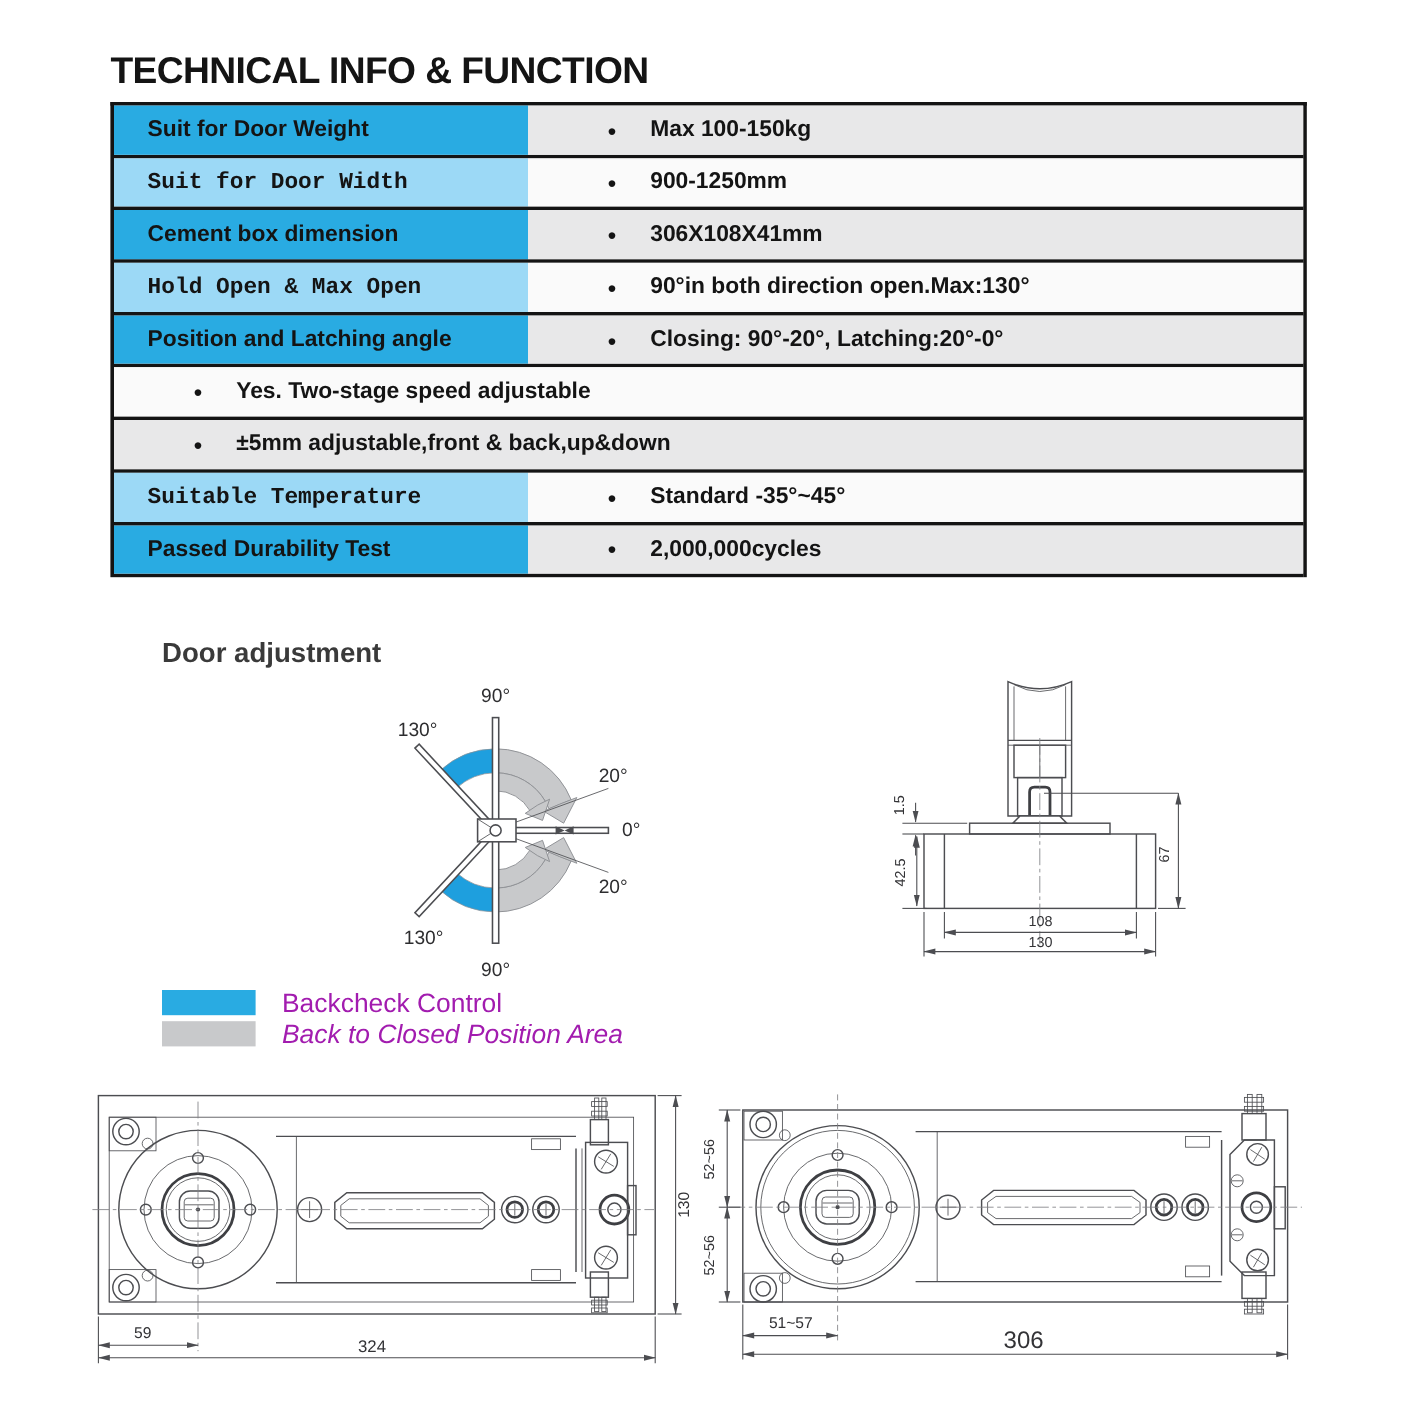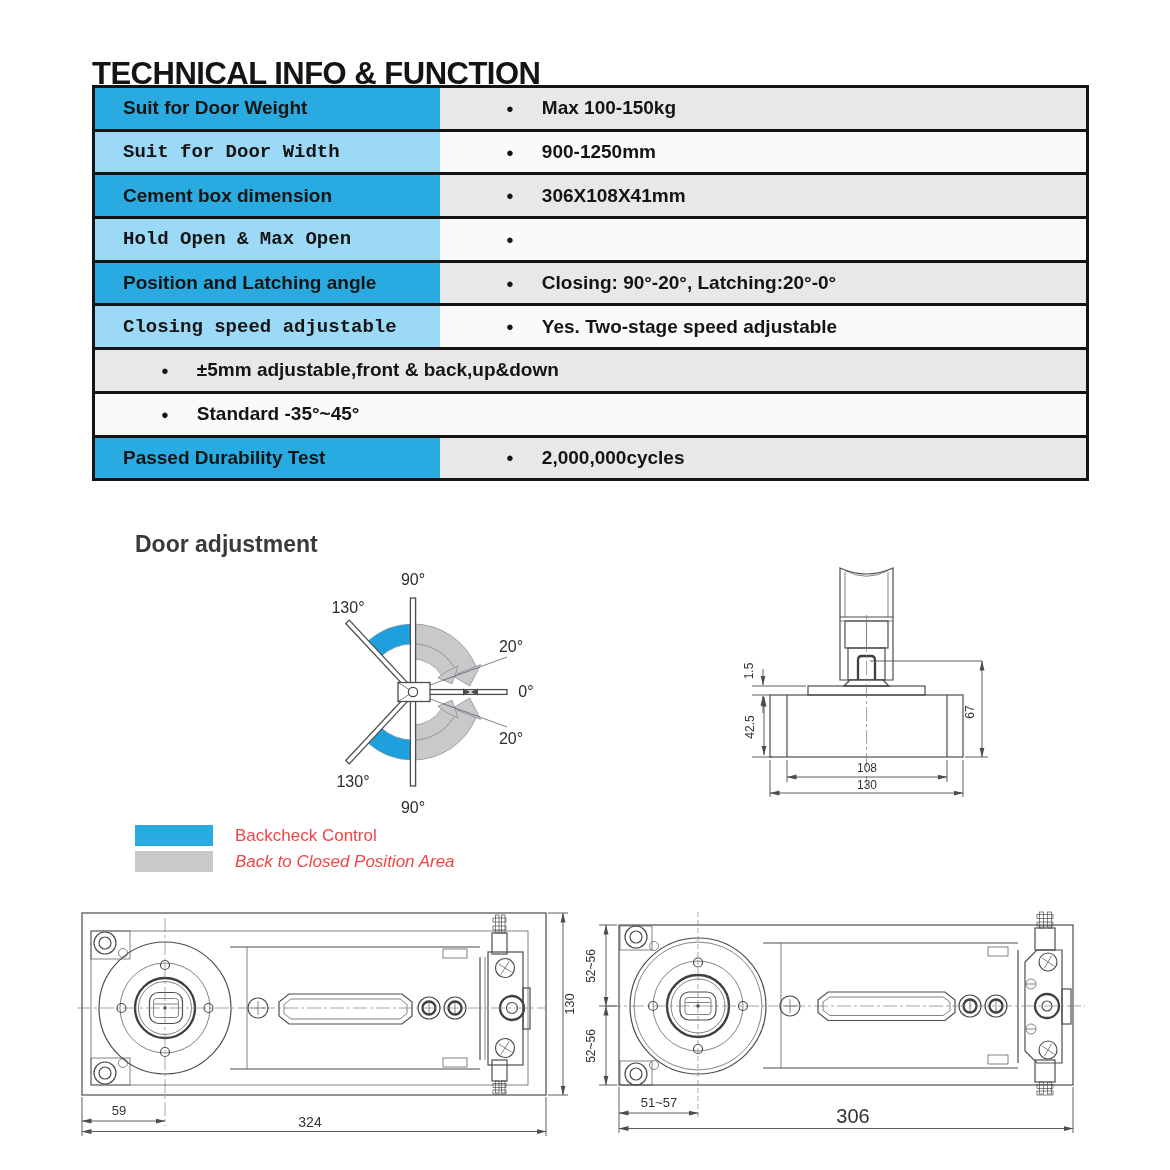--- a/index.html
+++ b/index.html
@@ -1,39 +1,39 @@
 <!DOCTYPE html>
 <html><head>
 <meta charset="utf-8">
 <style>
   html,body{margin:0;padding:0;background:#fff;}
   .page{position:relative;width:1170px;height:1170px;background:#ffffff;
         font-family:"Liberation Sans",sans-serif;overflow:hidden;color:#1a1a1a;}
-  .title{position:absolute;left:92px;top:56px;font-size:31px;font-weight:700;
+  .title{position:absolute;left:92px;top:41px;font-size:31px;font-weight:700;
          letter-spacing:-0.5px;color:#141414;}
   
   .spec-table{position:absolute;left:92px;top:85px;width:997px;box-sizing:border-box;
               border:3px solid #141414;border-bottom:none;}
   .row{display:flex;height:40.7px;border-bottom:3px solid #141414;}
   .cell-l{width:345px;box-sizing:border-box;display:flex;align-items:center;
           padding-left:28px;font-weight:700;font-size:19px;color:#141414;}
   .cell-r{flex:1;display:flex;align-items:center;font-weight:700;font-size:19px;color:#141414;}
   .bullet{margin-left:66px;margin-right:28px;font-size:13px;line-height:1;}
   .r-dark .cell-l{background:#29ABE2;}
   .r-light .cell-l{background:#9CD9F6;font-family:Liberation Mono, monospace;}
   .r-dark .cell-r{background:#E8E8E9;}
   .r-light .cell-r{background:#FAFAFA;}
   
   .section-heading{position:absolute;left:135px;top:531px;font-size:23px;font-weight:700;color:#3a3a3a;}
   
   .legend-swatch{position:absolute;left:135px;width:78px;height:21px;}
   .sw-blue{top:825px;background:#29ABE2;}
   .sw-gray{top:851px;background:#C8C9CB;}
   .legend-label{position:absolute;left:235px;height:21px;display:flex;align-items:center;
-                font-size:17px;color:#ef4444;}
+                font-size:22px;color:#a21caf;}
   .ll-1{top:825px;} .ll-2{top:851px;font-style:italic;}
   
   .geo{fill:none;stroke:#4c4d51;stroke-width:1.2;}
   .geo-thin{fill:none;stroke:#4c4d51;stroke-width:0.7;}
   .geo-bold{fill:none;stroke:#3e3f43;stroke-width:2.3;}
   .white{fill:#ffffff;stroke:#4c4d51;stroke-width:1.3;}
   .dim{stroke:#4c4d51;stroke-width:0.9;fill:none;}
   .cl{stroke:#7e7f83;stroke-width:0.7;fill:none;stroke-dasharray:14 3 3 3;}
   .cl2{stroke:#7e7f83;stroke-width:0.7;fill:none;stroke-dasharray:5 3;}
   .dimtxt{font-family:"Liberation Sans",sans-serif;font-size:12px;fill:#333336;}
@@ -72,43 +72,44 @@
       <div class="cell-l">Cement box dimension</div>
       <div class="cell-r">
           <span class="bullet">●</span>
           <span>306X108X41mm</span>
         </div>
     </div>
     <div class="row r-light">
       <div class="cell-l">Hold Open &amp; Max Open</div>
       <div class="cell-r">
           <span class="bullet">●</span>
+          <span>90°in both direction open.Max:130°</span>
         </div>
     </div>
     <div class="row r-dark">
       <div class="cell-l">Position and Latching angle</div>
       <div class="cell-r">
           <span class="bullet">●</span>
           <span>Closing:  90°-20°,  Latching:20°-0°</span>
         </div>
     </div>
     <div class="row r-light">
-      <div class="cell-l">Closing speed adjustable</div>
       <div class="cell-r">
           <span class="bullet">●</span>
           <span>Yes. Two-stage speed adjustable</span>
         </div>
     </div>
     <div class="row r-dark">
       <div class="cell-r">
           <span class="bullet">●</span>
           <span>±5mm adjustable,front &amp; back,up&amp;down</span>
         </div>
     </div>
     <div class="row r-light">
+      <div class="cell-l">Suitable Temperature</div>
       <div class="cell-r">
           <span class="bullet">●</span>
           <span>Standard -35°~45°</span>
         </div>
     </div>
     <div class="row r-dark">
       <div class="cell-l">Passed Durability Test</div>
       <div class="cell-r">
           <span class="bullet">●</span>
           <span>2,000,000cycles</span>

